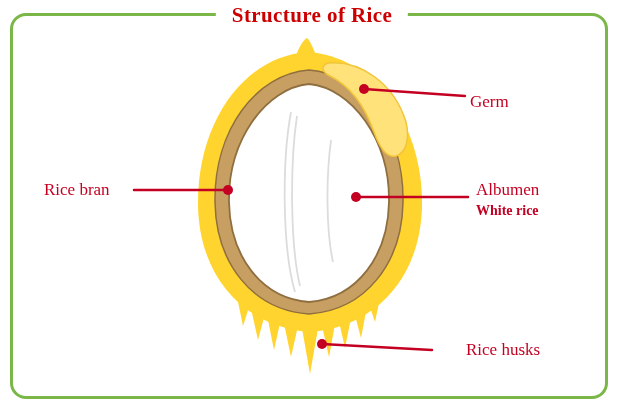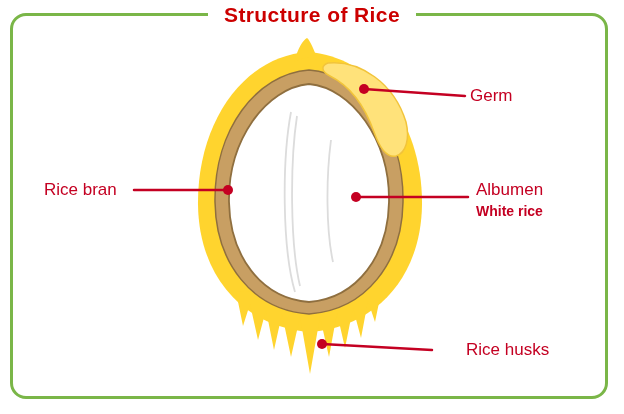--- a/index.html
+++ b/index.html
@@ -2,21 +2,21 @@
 <html><head>
 <meta charset="utf-8">
 <style>
   html, body { margin: 0; padding: 0; background: #ffffff; }
   .canvas {
     position: relative;
     width: 624px;
     height: 414px;
     background: #ffffff;
     overflow: hidden;
-    font-family: Liberation Sans, sans-serif;
+    font-family: Liberation Serif, serif;
   }
   .frame {
     position: absolute;
     left: 10px; top: 13px;
     width: 598px; height: 386px;
     border: 3px solid #7ab648;
     border-radius: 16px;
     box-sizing: border-box;
   }
   .title {
@@ -37,21 +37,21 @@
     left: 0; top: 0;
     width: 624px; height: 414px;
   }
   .label {
     position: absolute;
     color: #c40022;
     font-size: 17px;
     white-space: nowrap;
     line-height: 1.15;
   }
-  .label-germ   { left: 470px; top: 86px; }
+  .label-germ   { left: 470px; top: 92px; }
   .label-bran   { left: 44px;  top: 180px; }
   .label-albumen{ left: 476px; top: 180px; }
   .label-albumen .sub { font-size: 14px; font-weight: 700; margin-top: 3px; }
   .label-husks  { left: 438px; top: 340px; margin-left: 28px; }
 </style>
 </head>
 <body>
 
 <div class="canvas">
 

